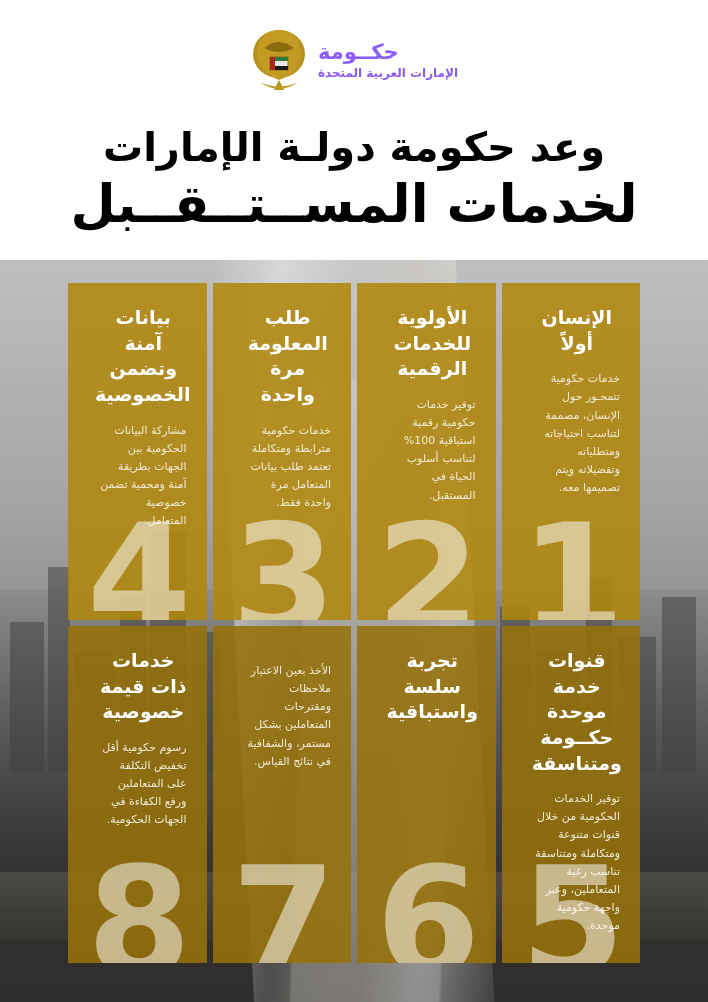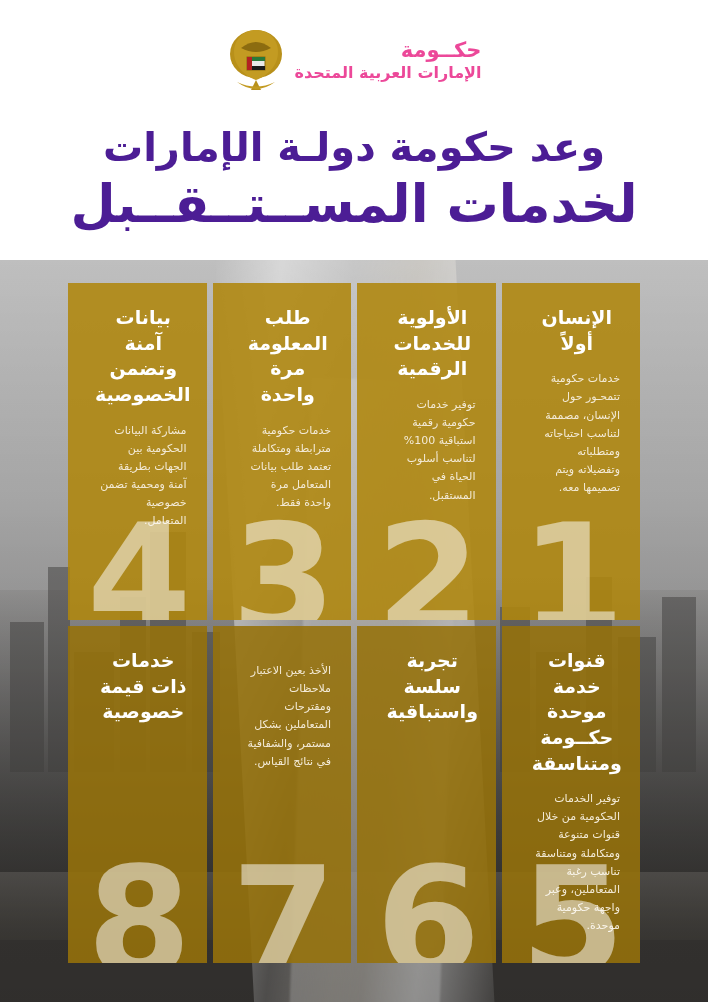--- a/index.html
+++ b/index.html
@@ -29,37 +29,37 @@
     gap: 10px;
     padding-top: 24px;
   }
   .emblem {
     width: 58px;
     height: 72px;
     position: relative;
   }
   .emblem svg { display:block; }
   .gov-text {
-    text-align: right;
+    text-align: left;
     line-height: 1.25;
-    color: #ec4899;
+    color: #8b5cf6;
   }
   .gov-text .l1 {
     font-size: 21px;
     font-weight: bold;
     letter-spacing: 1px;
   }
   .gov-text .l2 {
-    font-size: 16px;
+    font-size: 12px;
     font-weight: bold;
   }
 
   .main-title {
     text-align: center;
-    color: #4c1d95;
+    color: #000000;
     font-weight: bold;
     margin-top: 26px;
     padding: 0 40px;
   }
   .main-title .tl1 {
     font-size: 40px;
     letter-spacing: 1px;
     line-height: 1.25;
   }
   .main-title .tl2 {
@@ -275,16 +275,17 @@
     <div class="c-num">6</div>
   </div>
 
   <div class="card dark">
     <div class="c-desc">الأخذ بعين الاعتبار ملاحظات ومقترحات المتعاملين بشكل مستمر، والشفافية في نتائج القياس.</div>
     <div class="c-num">7</div>
   </div>
 
   <div class="card dark">
     <div class="c-title">خدمات ذات قيمة خصوصية</div>
+    <div class="c-desc">رسوم حكومية أقل تخفيض التكلفة على المتعاملين ورفع الكفاءة في الجهات الحكومية.</div>
     <div class="c-num">8</div>
   </div>
 
 </div>
 
 </body></html>

